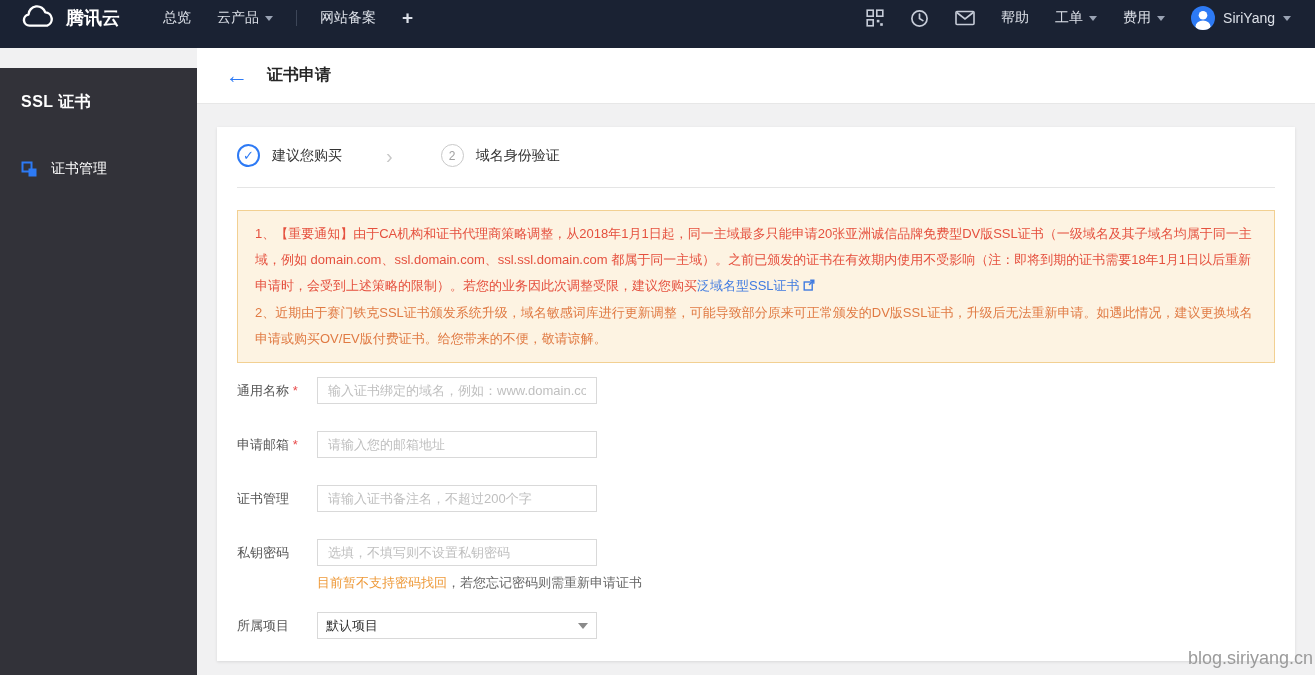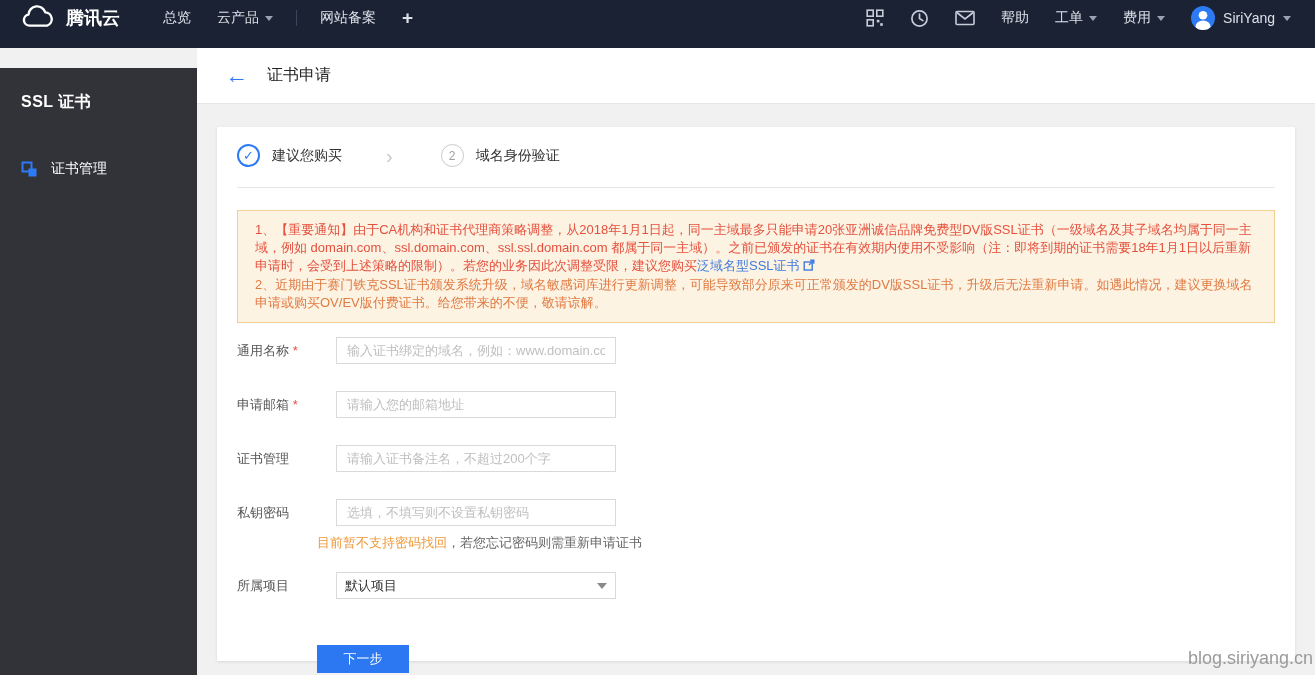--- a/index.html
+++ b/index.html
@@ -30,43 +30,43 @@
   .sidebar-title{color:#fff;font-size:16px;font-weight:bold;padding:24px 0 0 21px;letter-spacing:0.5px;}
   .menu{margin-top:38px;}
   .menu-item{display:flex;align-items:center;gap:13px;padding:9px 0 9px 21px;
     font-size:14px;color:#8f8f99;cursor:pointer;}
   .menu-item.active{color:#fff;}
   
   .main{flex:1;display:flex;flex-direction:column;min-width:0;}
   .page-header{height:56px;background:#fff;display:flex;align-items:center;
     padding-left:28px;gap:19px;border-bottom:1px solid #e7e7e7;box-sizing:border-box;flex-shrink:0;}
   .back{color:#2d7af5;font-size:23px;font-weight:bold;line-height:1;cursor:pointer;}
-  .page-title{font-size:16px;font-weight:normal;color:#262626;}
+  .page-title{font-size:16px;font-weight:bold;color:#262626;}
   .content{flex:1;position:relative;}
   .card{position:absolute;left:20px;right:20px;top:23px;height:534px;background:#fff;
     box-shadow:0 1px 3px rgba(0,0,0,0.10);padding:0 20px;box-sizing:border-box;}
   
   .steps{display:flex;align-items:center;padding-top:17px;}
   .step-circle{width:23px;height:23px;border-radius:50%;display:flex;align-items:center;
     justify-content:center;box-sizing:border-box;flex-shrink:0;}
   .step-circle.done{border:2px solid #2d7af5;color:#2d7af5;font-size:13px;font-weight:bold;}
   .step-circle.pending{border:1px solid #c9c9c9;color:#a0a0a0;font-size:12px;}
   .step-label{margin-left:12px;font-size:14px;color:#333;}
   .step-sep{margin:0 48px 0 44px;color:#c8c8c8;font-size:20px;line-height:1;}
   .divider{height:1px;background:#e5e5e5;margin-top:20px;}
   
   .notice{margin-top:22px;border:1px solid #f2d092;background:#fdf3e2;
-    padding:10px 17px;font-size:13px;line-height:18px;}
+    padding:10px 17px;font-size:13px;line-height:26px;}
   .notice-item1{color:#e5503e;}
   .notice-item2{color:#e07a43;}
   .notice-link{color:#3f7ae0;cursor:pointer;}
   .ext-icon{display:inline-block;vertical-align:-1px;margin-left:3px;}
   
   .form{margin-top:14px;}
-  .form-row{display:flex;align-items:center;margin-bottom:27px;gap:19px;}
+  .form-row{display:flex;align-items:center;margin-bottom:27px;}
   .form-label{width:80px;font-size:13px;color:#555;flex-shrink:0;}
   .req{color:#e84c4c;}
   .form-input{width:280px;height:27px;border:1px solid #d9d9d9;padding:0 10px;
     font-size:13px;color:#333;box-sizing:border-box;outline:none;background:#fff;}
   .form-input::placeholder{color:#bfbfbf;}
   .hint-row{margin:-19px 0 20px 80px;font-size:13px;}
   .hint-orange{color:#ee9a3a;}
   .hint-gray{color:#666;}
   .form-select{width:280px;height:27px;border:1px solid #d9d9d9;display:flex;
     align-items:center;justify-content:space-between;padding:0 8px;font-size:13px;

